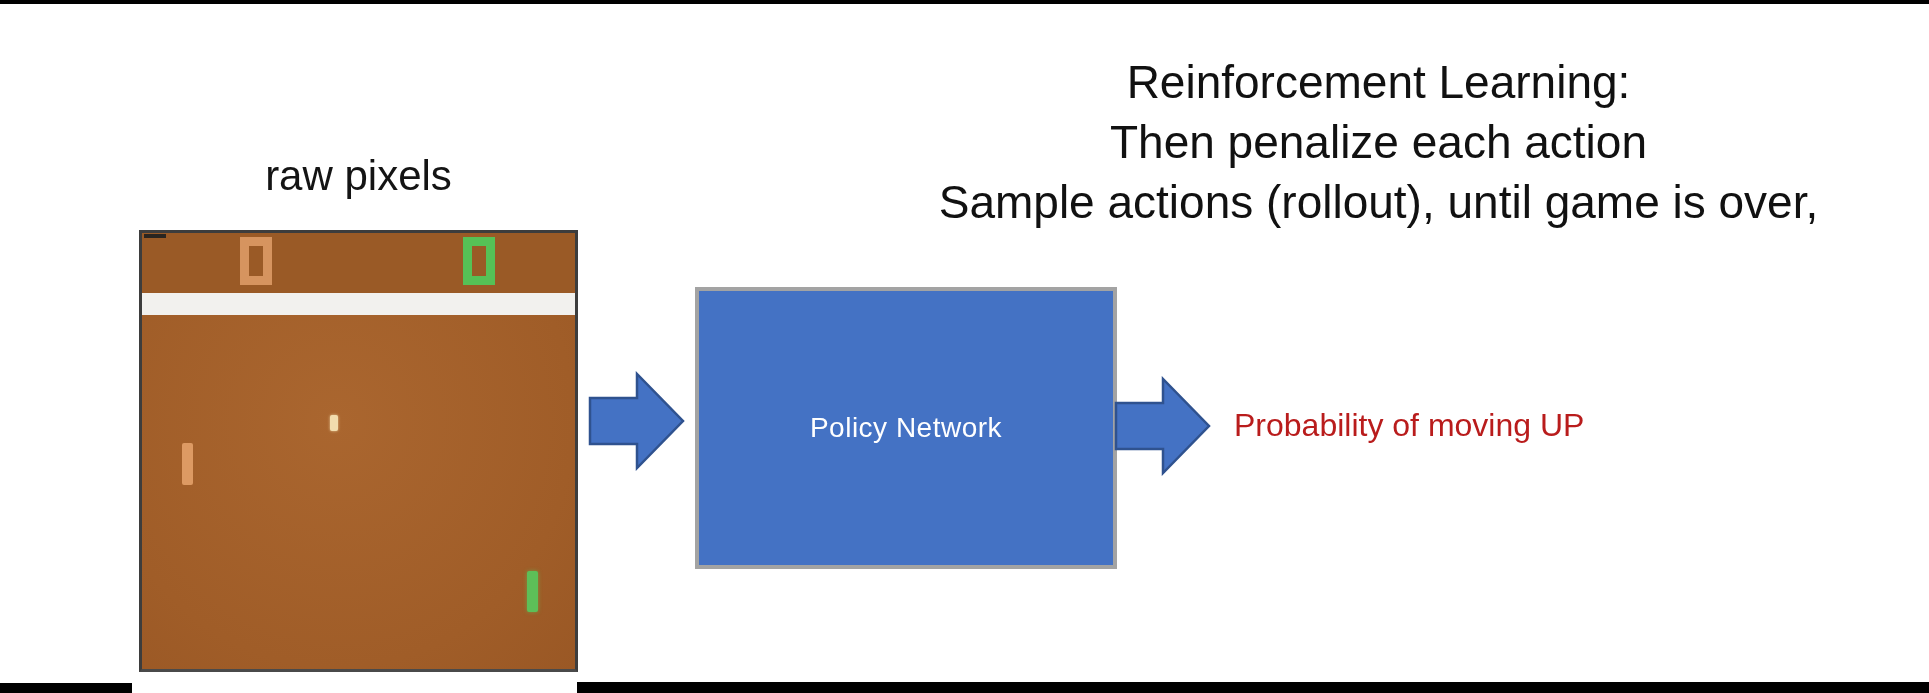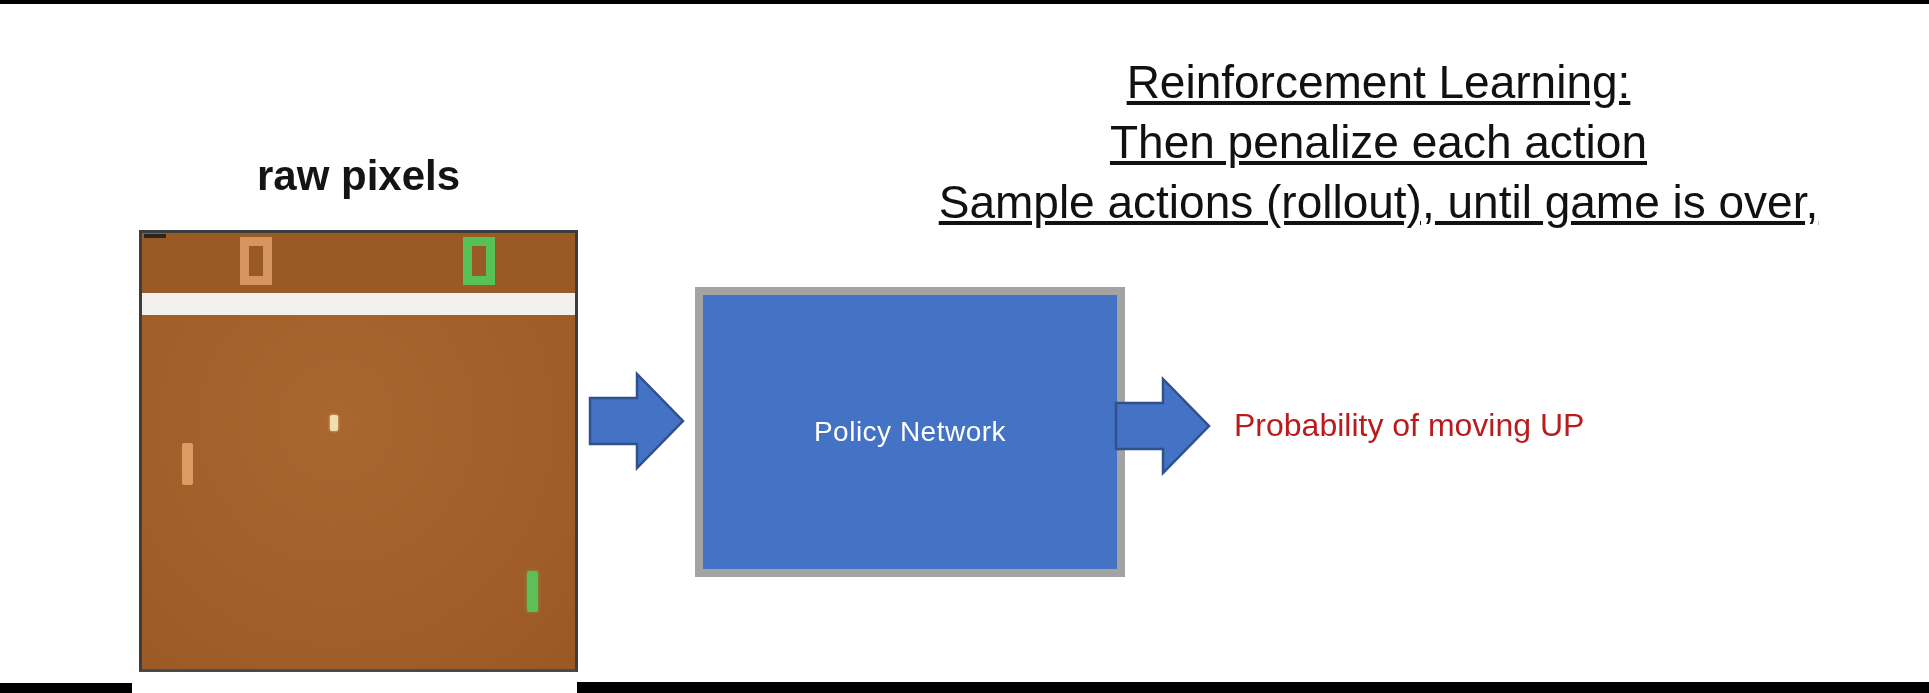--- a/index.html
+++ b/index.html
@@ -27,32 +27,30 @@
     position: absolute;
     left: 828px;
     top: 52px;
     width: 1101px;
     text-align: center;
     color: #111111;
     font-size: 46px;
     line-height: 60px;
     font-weight: 400;
     letter-spacing: 0px;
-    text-decoration: underline;
   }
 
   #raw-pixels-label {
     position: absolute;
     left: 139px;
     top: 152px;
     width: 439px;
     text-align: center;
     color: #141414;
     font-size: 42px;
-    font-weight: bold;
   }
 
   
   #pong {
     position: absolute;
     left: 139px;
     top: 230px;
     width: 433px;
     height: 436px;
     border: 3px solid #3d3d3d;
@@ -128,21 +126,21 @@
   #arrow-out-of-network { left: 1114px; top: 376px; }
 
   
   #policy-network-box {
     position: absolute;
     left: 695px;
     top: 287px;
     width: 414px;
     height: 274px;
     background: #4472c4;
-    border: 8px solid #a3a3a3;
+    border: 4px solid #a3a3a3;
     display: flex;
     align-items: center;
     justify-content: center;
   }
   #policy-network-label {
     color: #ffffff;
     font-size: 28px;
     letter-spacing: 0.5px;
   }
 

